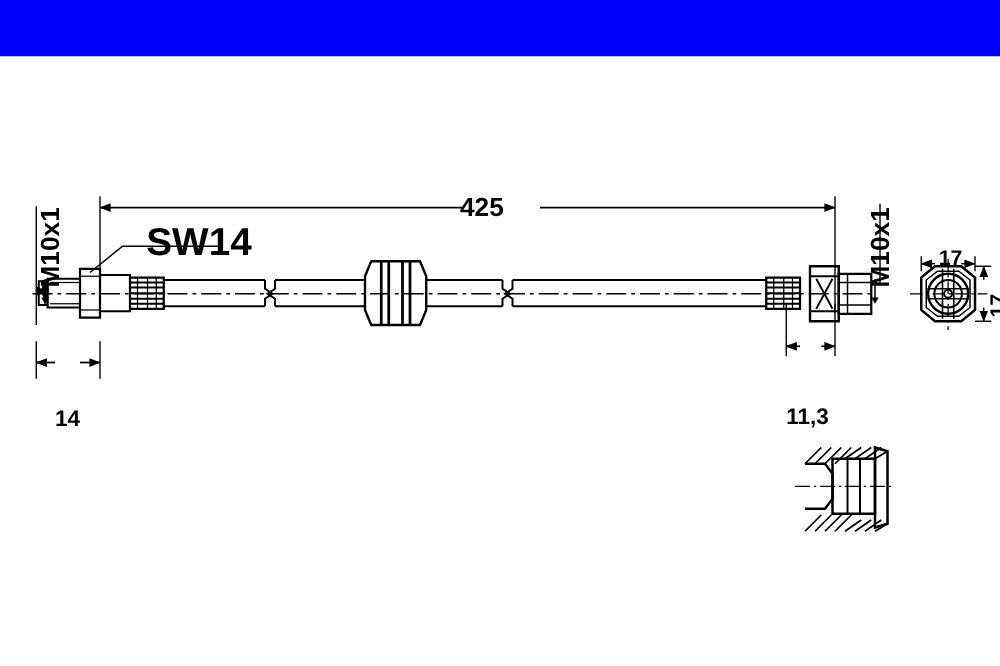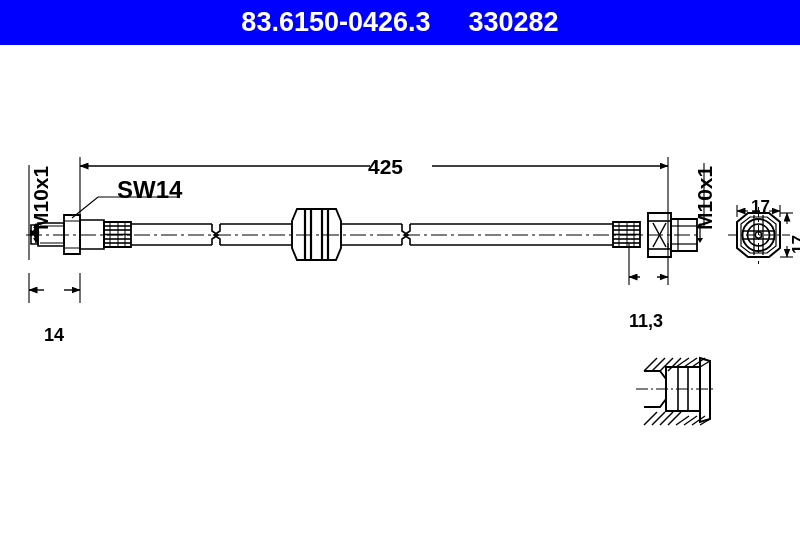--- a/index.html
+++ b/index.html
@@ -46,24 +46,20 @@
     font-family:"Liberation Sans", sans-serif;
   }
   .lbl-vert{transform-origin:0 0;}
 </style>
 </head>
 <body>
 
 <div id="sheet">
 
   <div class="banner"></div>
-  <div class="banner-titles">
-    <span>83.6150-0426.3</span>
-    <span>330282</span>
-  </div>
 
   <div class="canvas">
   <svg width="800" height="488" viewBox="0 0 800 488" xmlns="http://www.w3.org/2000/svg">
 
     <defs>
       <marker id="arrR" markerWidth="9" markerHeight="7" refX="8.5" refY="3.5" orient="auto" markerUnits="userSpaceOnUse">
         <path d="M0,0 L9,3.5 L0,7 Z" fill="#000"></path>
       </marker>
       <marker id="arrL" markerWidth="9" markerHeight="7" refX="0.5" refY="3.5" orient="auto" markerUnits="userSpaceOnUse">
         <path d="M9,0 L0,3.5 L9,7 Z" fill="#000"></path>
@@ -296,27 +292,27 @@
       <g stroke-width="1.2">
         <path d="M72,173 L98,152 L178,152"></path>
       </g>
 
     </g>
   </svg>
   </div>
 
   <div class="lbl" style="left:368px;top:156px;font-size:21px;">425</div>
 
-  <div class="lbl" style="left:117px;top:178px;font-size:24px;text-align:center;">SW14</div>
+  <div class="lbl" style="left:117px;top:178px;font-size:31px;text-align:center;">SW14</div>
 
   <div class="lbl lbl-vert" style="left:30px;top:230px;font-size:21px;transform:rotate(-90deg);">M10x1</div>
 
   <div class="lbl" style="left:44px;top:326px;font-size:18px;">14</div>
 
   <div class="lbl lbl-vert" style="left:694px;top:230px;font-size:21px;transform:rotate(-90deg);">M10x1</div>
 
-  <div class="lbl" style="left:629px;top:312px;font-size:18px;">11,3</div>
+  <div class="lbl" style="left:629px;top:324px;font-size:18px;">11,3</div>
 
   <div class="lbl" style="left:751px;top:198px;font-size:17px;">17</div>
 
   <div class="lbl lbl-vert" style="left:790px;top:254px;font-size:17px;transform:rotate(-90deg);">17</div>
 
 </div>
 
 </body></html>

